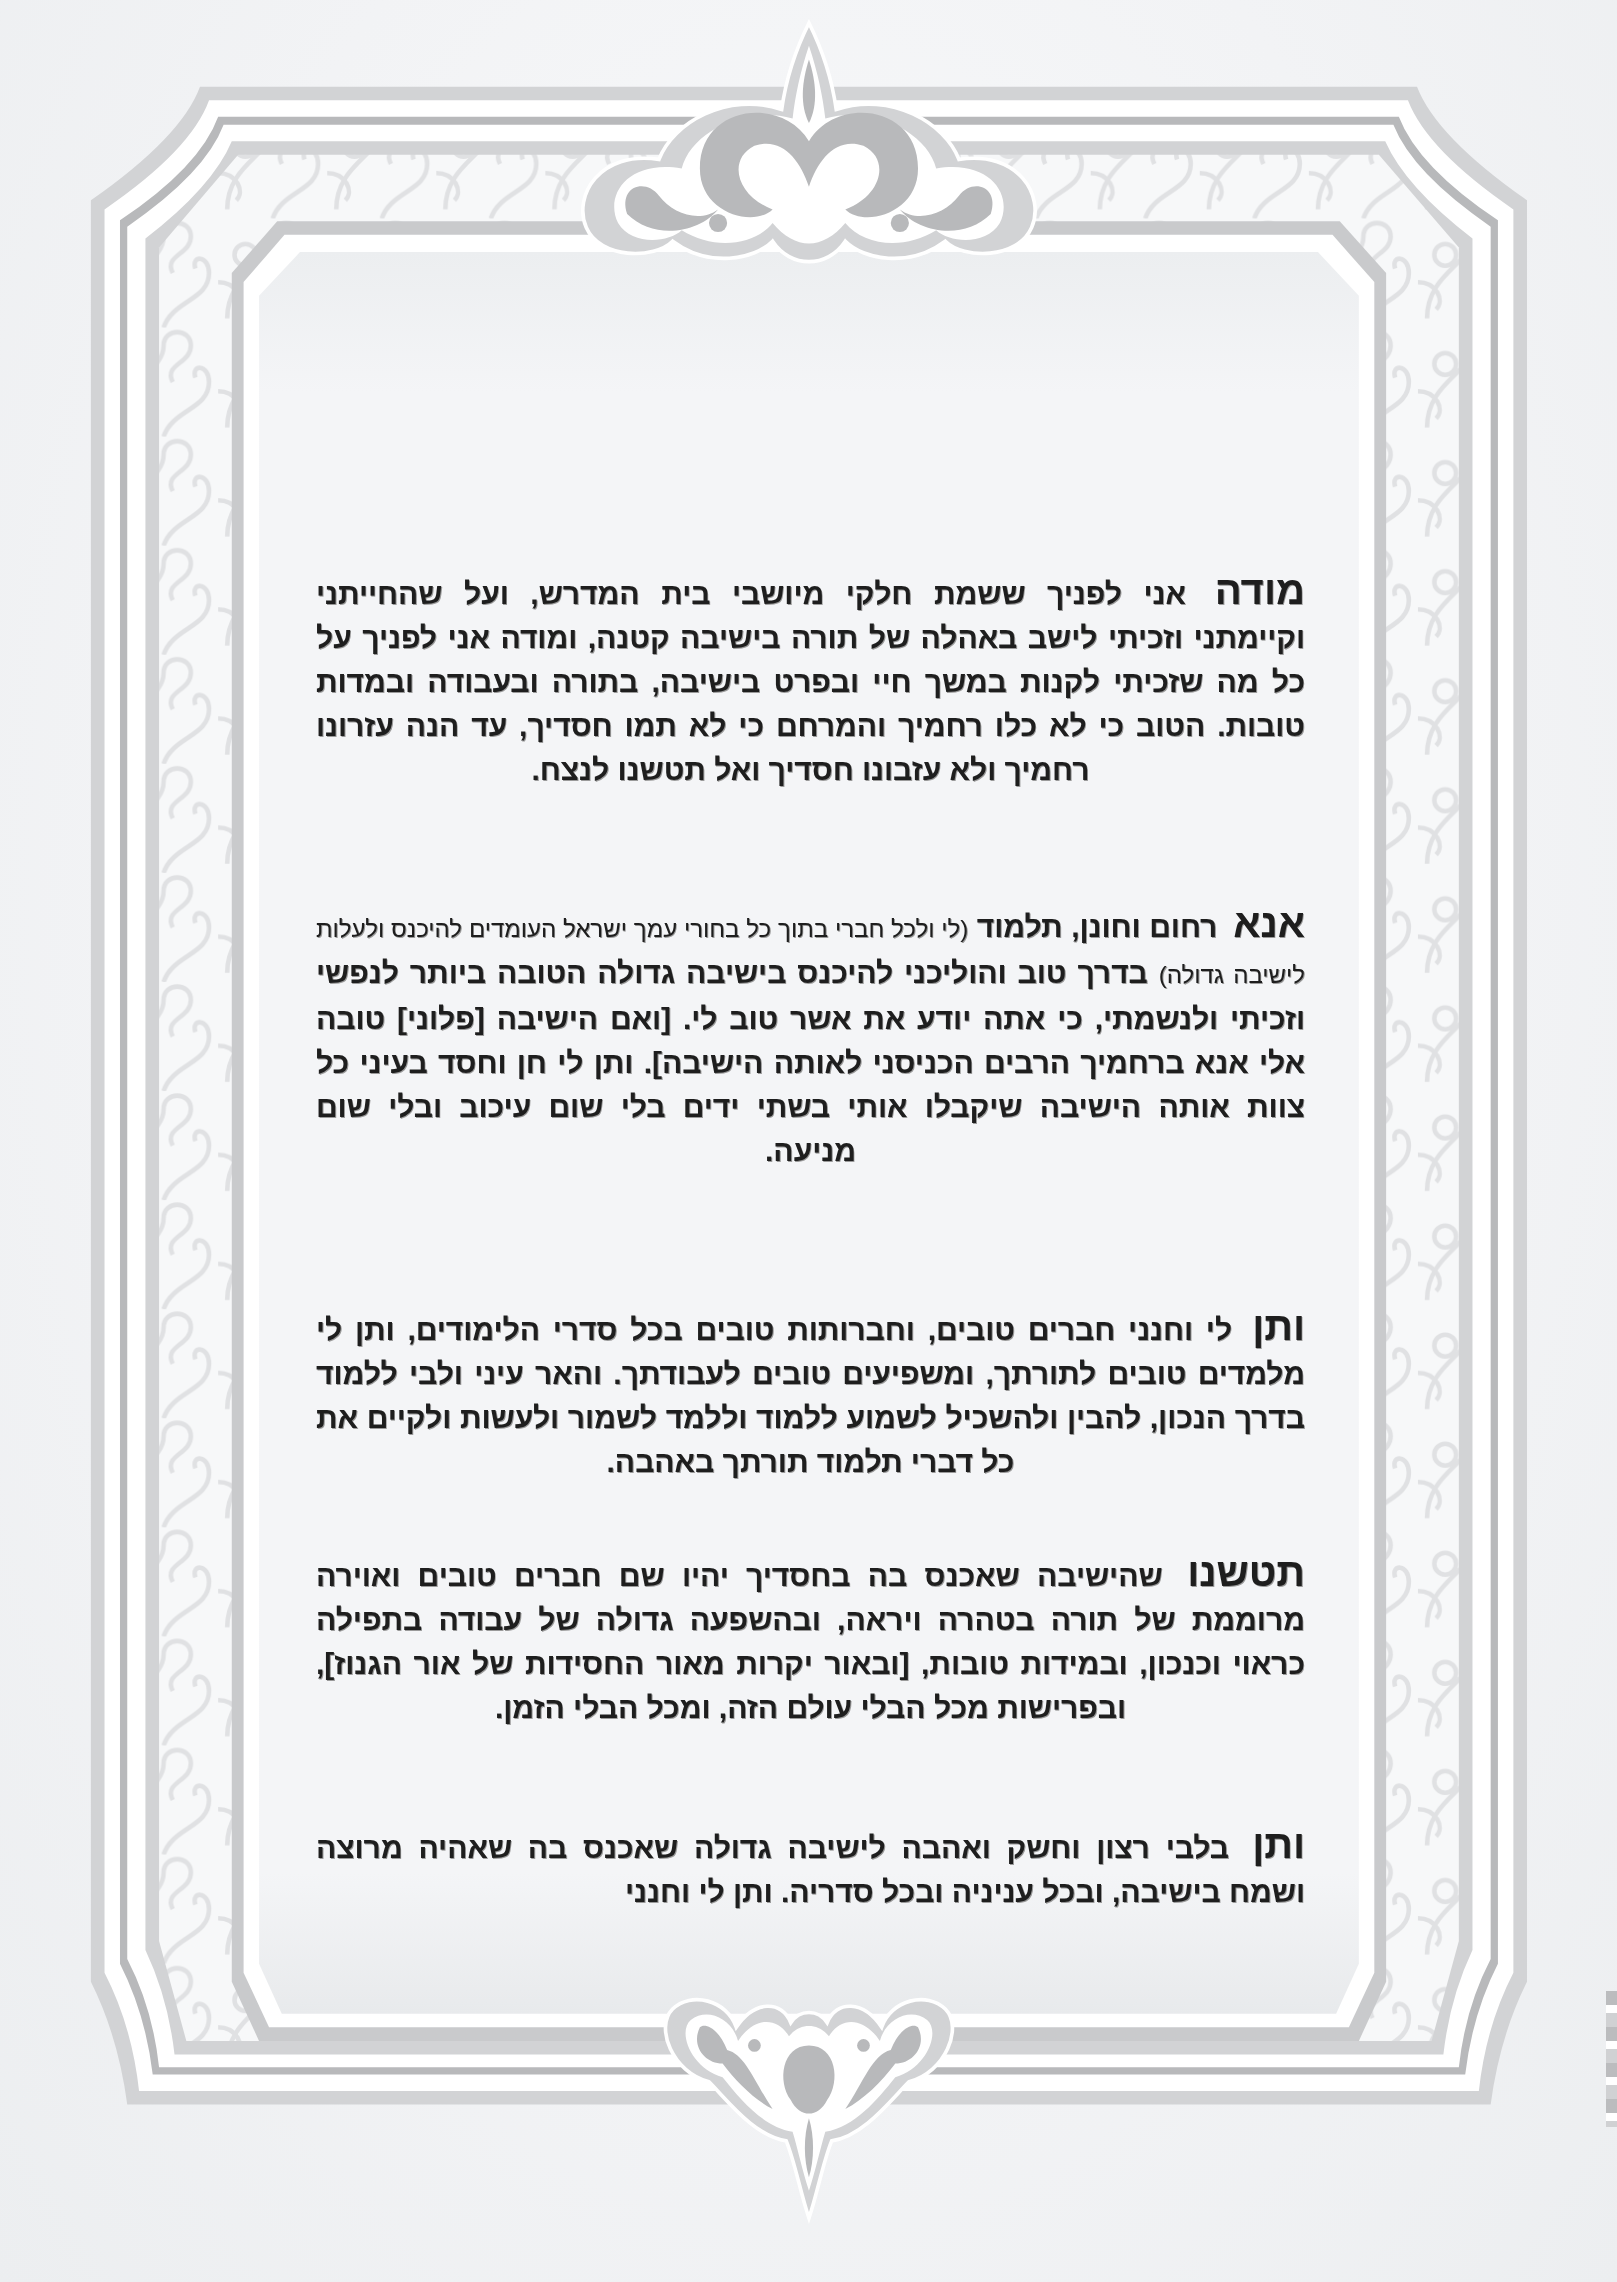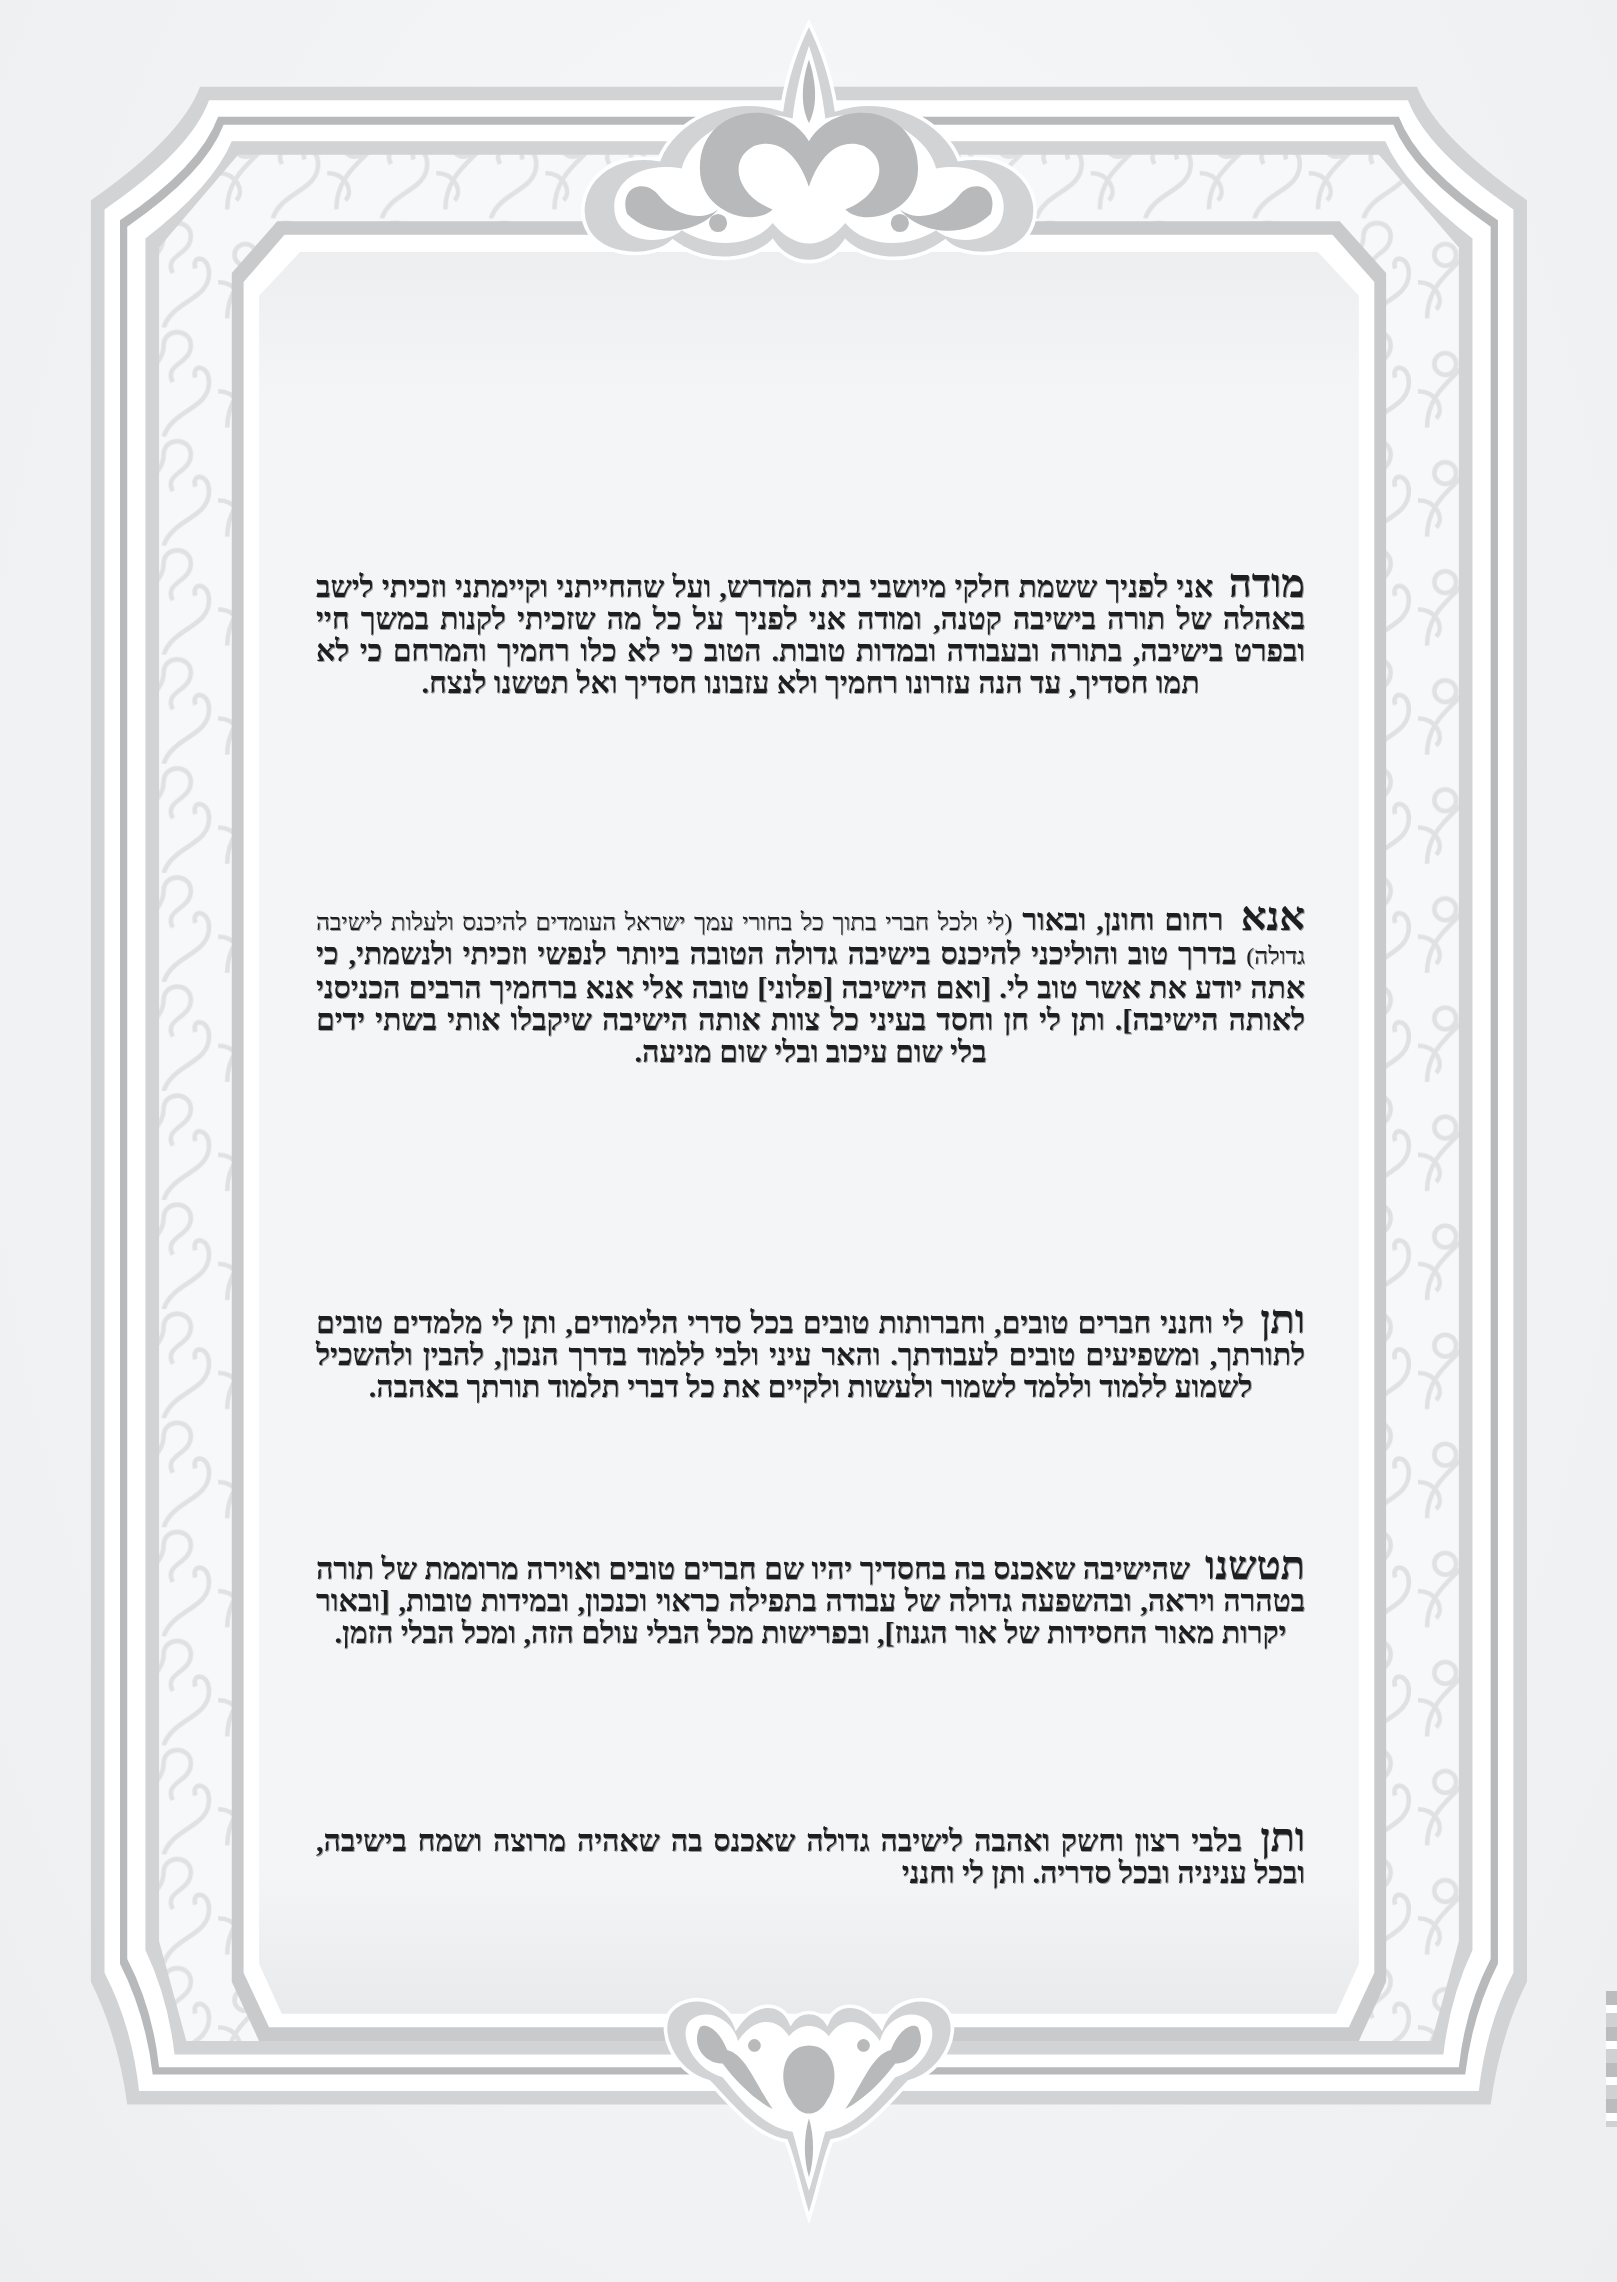--- a/index.html
+++ b/index.html
@@ -15,23 +15,23 @@
   }
   .title {
     text-align:center; font-weight:bold; color:#1c1c1c;
     font-family: "DejaVu Serif", serif;
     letter-spacing: 0px;
   }
   .title1 { position:absolute; left:0; right:0; top:102px; font-size:44px; }
   .title2 { position:absolute; left:0; right:0; top:191px; font-size:47px; }
   .para {
     position:absolute; left:51px; right:47px;
-    font-family: Liberation Serif, serif;
+    font-family: Liberation Sans, sans-serif;
     font-weight:bold; color:#1e1e1e;
-    font-size:30px; line-height:32px; text-align:justify;
+    font-size:30px; line-height:44px; text-align:justify;
     text-align-last:center;
     text-shadow: 0.9px 0.9px 0 #9a9a9a;
   }
   .lead { font-size:40px; font-weight:900; margin-left:7.3px; }
   .small { font-size:24px; font-weight:normal; }
   .p1 { top:303px; }
   .p2 { top:636px; }
   .p3 { top:1018px;margin-top:21px; }
   .p4 { top:1285px; }
   .p5 { top:1557px; text-align-last:right; }
@@ -101,21 +101,21 @@
 
 <div class="panel">
 
   <div class="para p1">
     <span class="lead">מודה</span>
     <span>אני לפניך ששמת חלקי מיושבי בית המדרש, ועל שהחייתני וקיימתני וזכיתי לישב באהלה של תורה בישיבה קטנה, ומודה אני לפניך על כל מה שזכיתי לקנות במשך חיי ובפרט בישיבה, בתורה ובעבודה ובמדות טובות. הטוב כי לא כלו רחמיך והמרחם כי לא תמו חסדיך, עד הנה עזרונו רחמיך ולא עזבונו חסדיך ואל תטשנו לנצח.</span>
   </div>
 
   <div class="para p2">
     <span class="lead">אנא</span>
-    <span>רחום וחונן, ובאור</span>
+    <span>רחום וחונן, תלמוד</span>
     <span class="small">(לי ולכל חברי בתוך כל בחורי עמך ישראל העומדים להיכנס ולעלות לישיבה גדולה)</span>
     <span>בדרך טוב והוליכני להיכנס בישיבה גדולה הטובה ביותר לנפשי וזכיתי ולנשמתי, כי אתה יודע את אשר טוב לי. [ואם הישיבה [פלוני] טובה אלי אנא ברחמיך הרבים הכניסני לאותה הישיבה]. ותן לי חן וחסד בעיני כל צוות אותה הישיבה שיקבלו אותי בשתי ידים בלי שום עיכוב ובלי שום מניעה.</span>
   </div>
 
   <div class="para p3">
     <span class="lead">ותן</span>
     <span>לי וחנני חברים טובים, וחברותות טובים בכל סדרי הלימודים, ותן לי מלמדים טובים לתורתך, ומשפיעים טובים לעבודתך. והאר עיני ולבי ללמוד בדרך הנכון, להבין ולהשכיל לשמוע ללמוד וללמד לשמור ולעשות ולקיים את כל דברי תלמוד תורתך באהבה.</span>
   </div>
 
   <div class="para p4">

